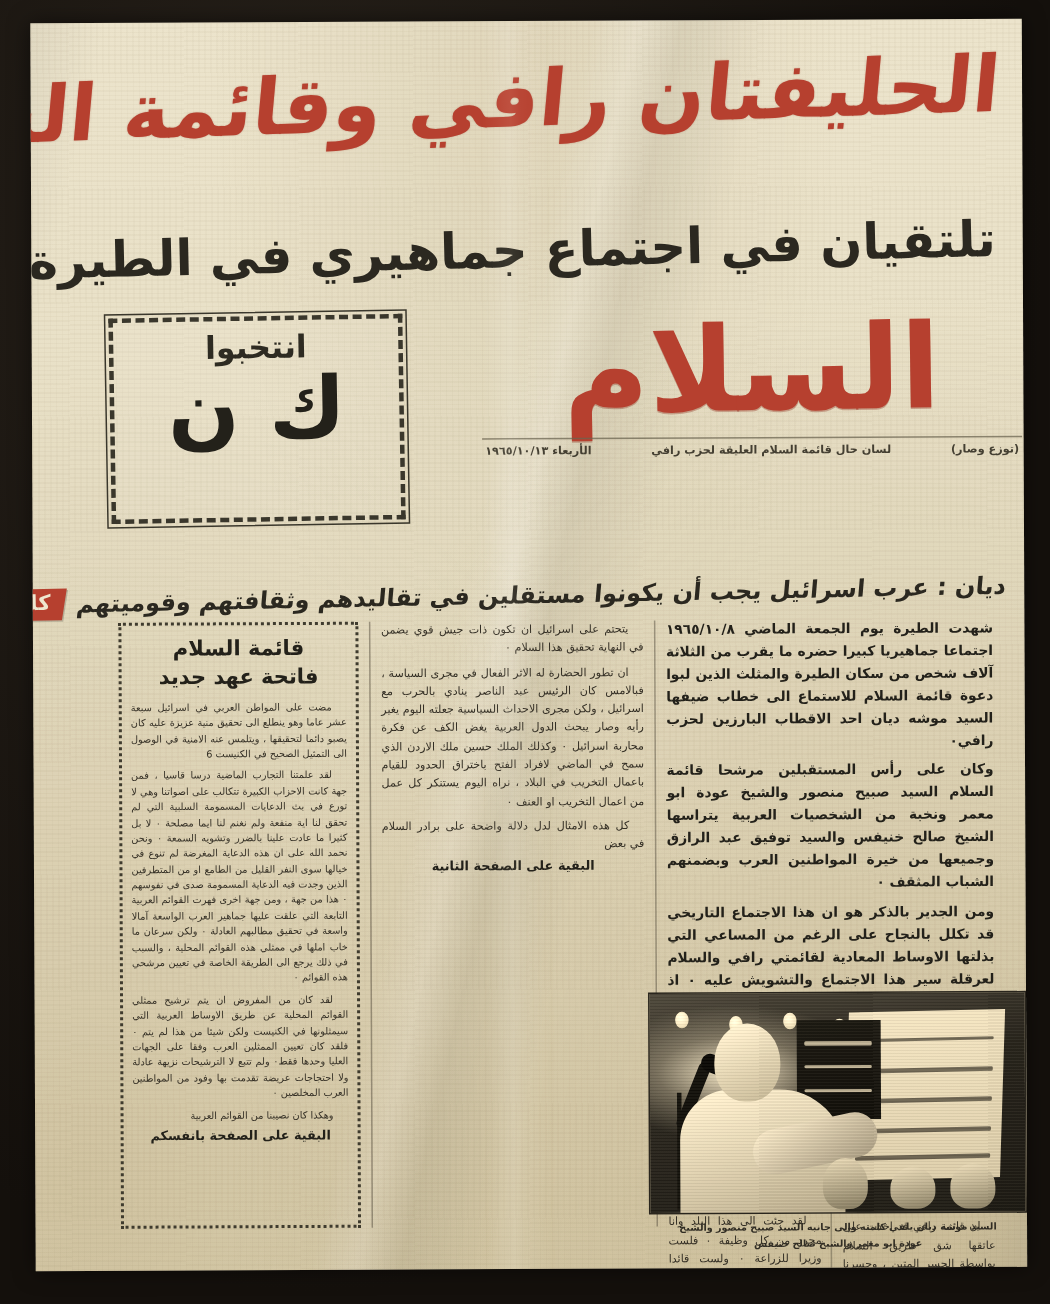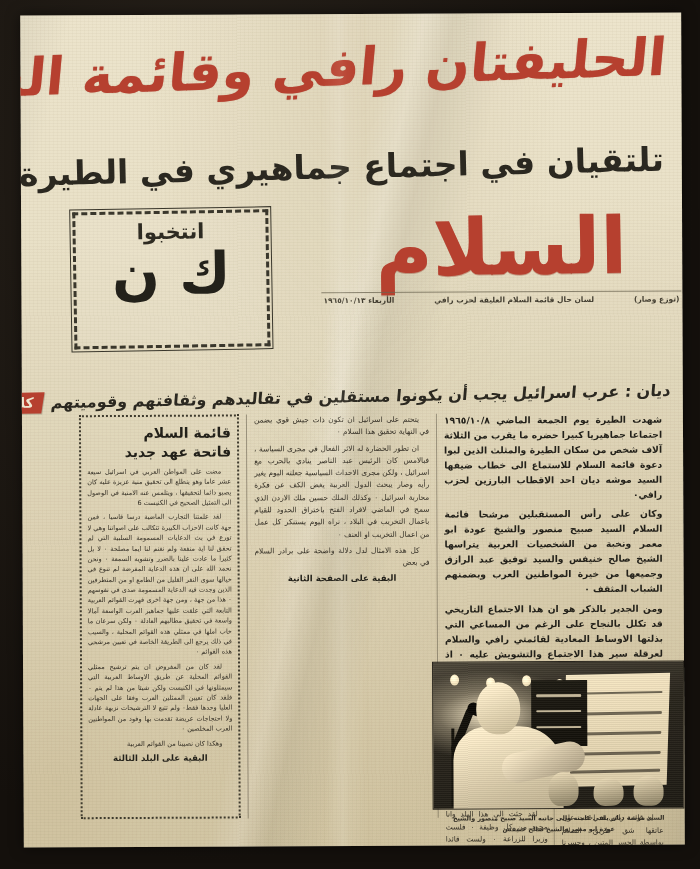--- a/index.html
+++ b/index.html
@@ -170,21 +170,21 @@
   #col-left   { flex: 0 0 auto; width: 175px; }
 
   
   #col-left .boxwrap {
     border: 2px dotted #3f3b2e;
     padding: 7px 6px 8px 6px;
     height: 100%;
   }
 
   .kicker {
-    text-align: right;
+    text-align: center;
     color: #23211a; font-weight: 700;
     font-size: 14px; line-height: 1.35;
     margin-bottom: 5px;
   }
 
   .lead {
     color: #23211a; font-weight: 700;
     font-size: 9.2px; line-height: 1.62;
     text-align: justify;
     margin-bottom: 5px;
@@ -369,21 +369,21 @@
         <div class="contd">البقية على الصفحة الثانية</div>
       </div>
 
       <div class="col" id="col-left">
         <div class="boxwrap">
           <div class="kicker">قائمة السلام<br>فاتحة عهد جديد</div>
           <p class="para tiny">مضت على المواطن العربي في اسرائيل سبعة عشر عاما وهو ينطلع الى تحقيق منية عزيزة عليه كان يصبو دائما لتحقيقها ، ويتلمس عنه الامنية في الوصول الى التمثيل الصحيح في الكنيست 6</p>
           <p class="para tiny">لقد علمتنا التجارب الماضية درسا قاسيا ، فمن جهة كانت الاحزاب الكبيرة تتكالب على اصواتنا وهي لا تورع في بث الدعايات المسمومة السلبية التي لم تحقق لنا اية منفعة ولم نغنم لنا ايما مصلحة ٠ لا بل كثيرا ما عادت علينا بالضرر وتشويه السمعة ٠ ونحن نحمد الله على ان هذه الدعاية المغرضة لم تنوع في خيالها سوى النفر القليل من الطامع او من المتطرفين الذين وجدت فيه الدعاية المسمومة صدى في نفوسهم ٠ هذا من جهة ، ومن جهة اخرى فهرت القوائم العربية التابعة التي علقت عليها جماهير العرب الواسعة آمالا واسعة في تحقيق مطالبهم العادلة ٠ ولكن سرعان ما خاب املها في ممثلي هذه القوائم المحلية ، والسبب في ذلك يرجع الى الطريقة الخاصة في تعيين مرشحي هذه القوائم ٠</p>
           <p class="para tiny">لقد كان من المفروض ان يتم ترشيح ممثلي القوائم المحلية عن طريق الاوساط العربية التي سيمثلونها في الكنيست ولكن شيئا من هذا لم يتم ٠ فلقد كان تعيين الممثلين العرب وفقا على الجهات العليا وحدها فقط٠ ولم تتبع لا الترشيحات نزيهة عادلة ولا احتجاجات عريضة تقدمت بها وفود من المواطنين العرب المخلصين ٠</p>
           <p class="para tiny">وهكذا كان نصيبنا من القوائم العربية</p>
-          <div class="contd">البقية على البلد الثالثة</div>
+          <div class="contd">البقية على الصفحة بانفسكم</div>
         </div>
       </div>
     </div>
 
     <div class="layer" id="photo-block" style="left:226px; top:648px; width:252px;">
       <div id="photo">
         <div class="bulbs">
           <b style="left:4%;  top:2px;"></b>
           <b style="left:26%; top:5px;"></b>
           <b style="left:48%; top:3px;"></b>

